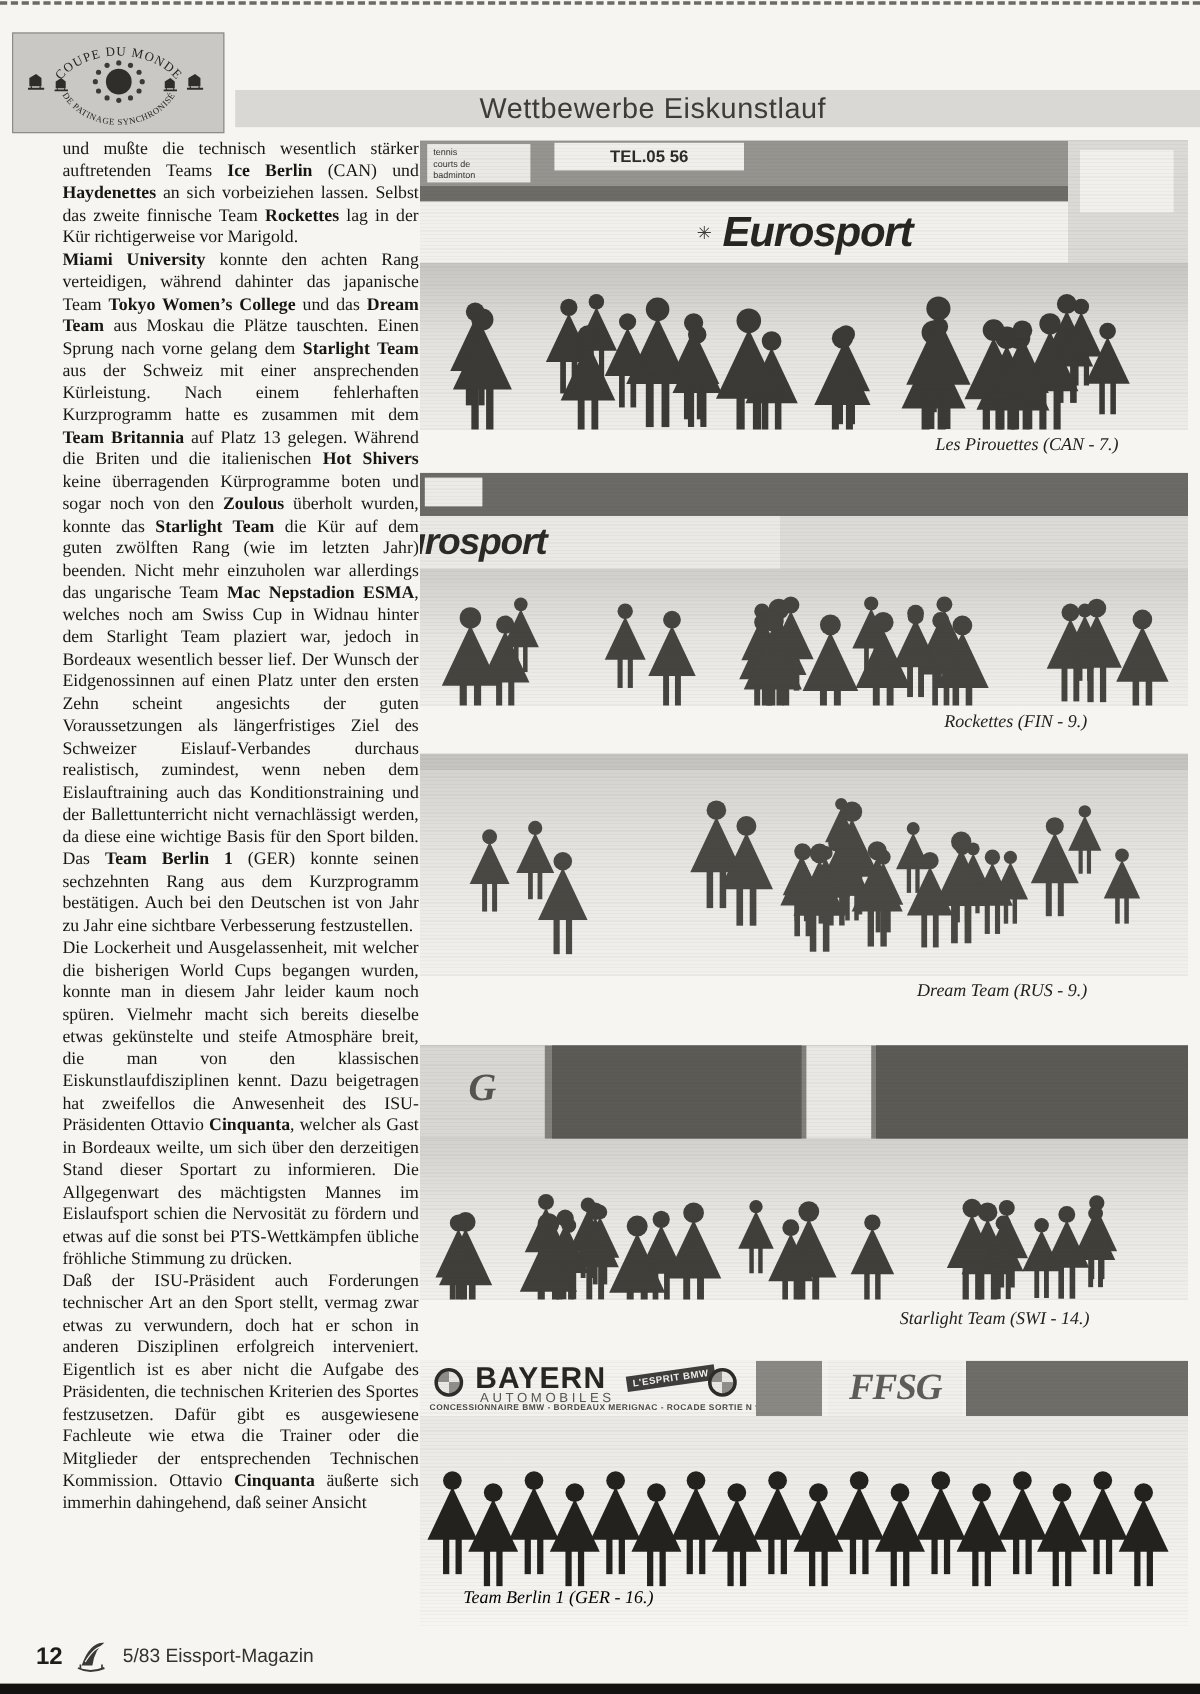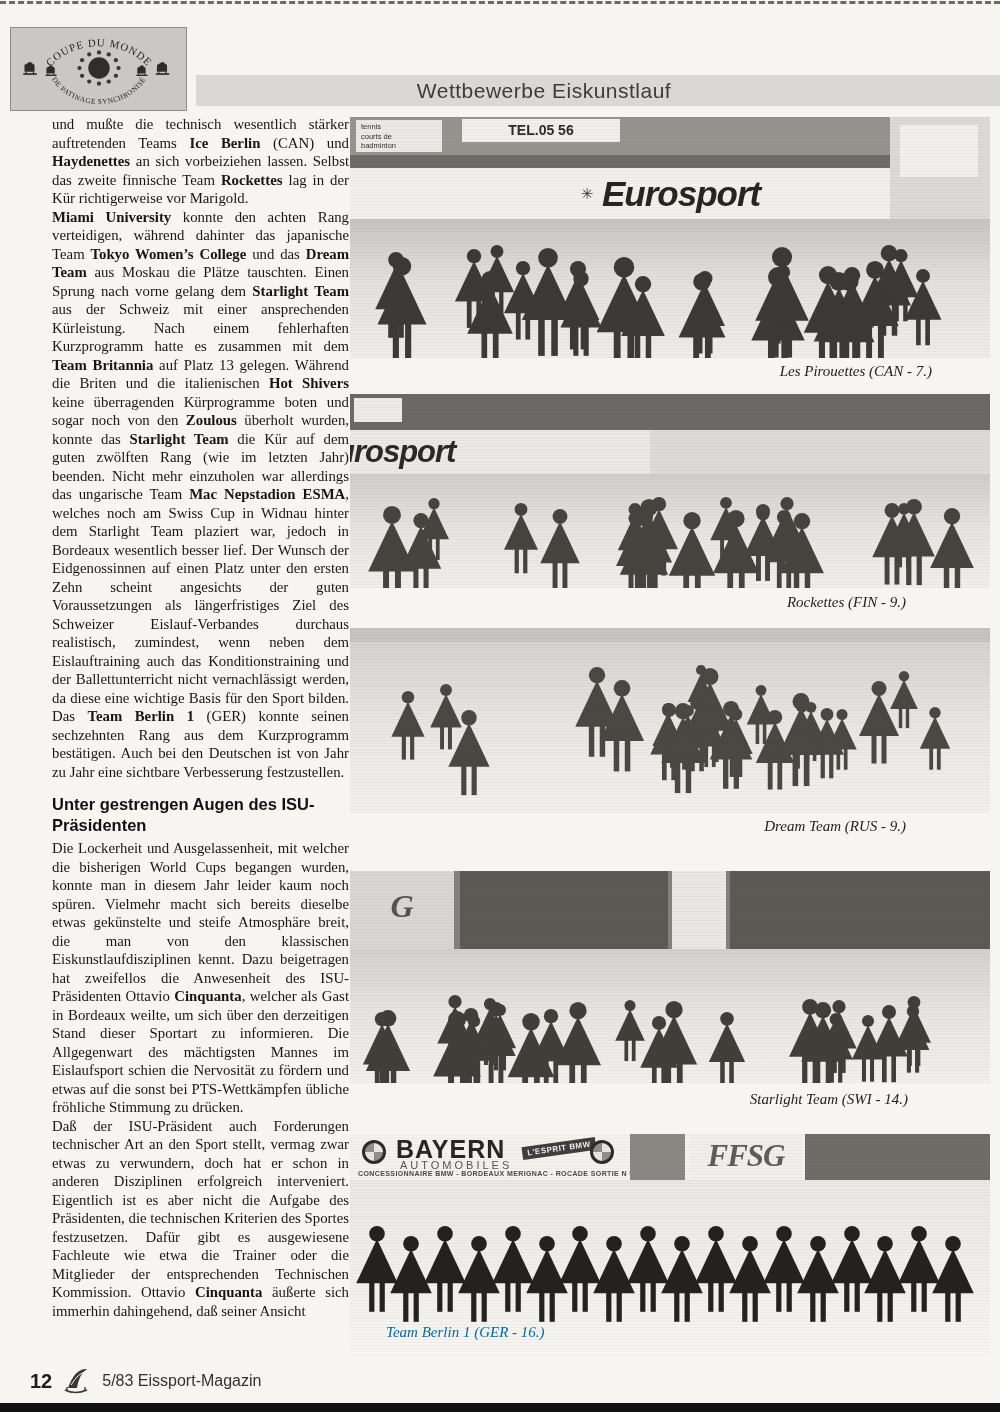--- a/index.html
+++ b/index.html
@@ -13,21 +13,21 @@
   .top-dashes{position:absolute;top:1px;left:0;width:1000px;height:0;border-top:3px dashed #6d6a63;}
   .bottom-bar{position:absolute;top:1403px;left:0;width:1000px;height:9px;background:#121210;}
 
   
   .logo-box{position:absolute;left:10px;top:27px;width:177px;height:84px;background:#c9c8c4;border:1px solid #8e8c86;box-sizing:border-box;}
   .logo-box svg{display:block;width:100%;height:100%;}
 
   
   .header-bar{position:absolute;left:196px;top:75px;width:804px;height:31px;background:#d9d8d4;}
   .header-title{
-    font-family:"Liberation Sans", sans-serif;font-size:21px;color:#3d3c3a;
+    font-family:"Liberation Sans", sans-serif;font-size:24px;color:#3d3c3a;
     text-align:center;line-height:31px;padding-right:108px;letter-spacing:0.5px;
   }
 
   
   .text-col{
     position:absolute;left:52px;top:115px;width:297px;height:1237px;overflow:hidden;
     font-size:14.8px;line-height:18.5px;text-align:justify;hyphens:auto;
   }
   .para{margin:0;}
   .b{font-weight:bold;}
@@ -114,21 +114,21 @@
     font-family:"Liberation Serif",serif;font-style:italic;font-weight:700;font-size:31px;
     color:#5f5d57;text-align:center;line-height:44px;letter-spacing:-1px;}
 
   
   .caption{position:absolute;left:350px;width:640px;font-style:italic;font-size:15px;color:#22221f;
     text-align:right;line-height:20px;}
   .cap1{top:361px;padding-right:58px;box-sizing:border-box;}
   .cap2{top:592px;padding-right:84px;box-sizing:border-box;}
   .cap3{top:816px;padding-right:84px;box-sizing:border-box;}
   .cap4{top:1089px;padding-right:82px;box-sizing:border-box;}
-  .cap-overlay{position:absolute;left:36px;bottom:14px;font-style:italic;font-size:15px;color:#0369a1;z-index:3;text-align:center;}
+  .cap-overlay{position:absolute;left:36px;bottom:14px;font-style:italic;font-size:15px;color:#000000;z-index:3;text-align:center;}
 
   
   .footer{position:absolute;left:30px;top:1366px;display:flex;align-items:center;gap:9px;}
   .page-num{font-family:"Liberation Sans",sans-serif;font-weight:700;font-size:20px;color:#1d1d1b;}
   .footer-icon{width:32px;height:30px;}
   .issue{font-family:"Liberation Sans",sans-serif;font-size:16px;color:#33322f;}
 </style>
 </head>
 <body>
 
@@ -173,21 +173,20 @@
   </svg>
 </div>
 
 <div class="header-bar">
   <div class="header-title">Wettbewerbe Eiskunstlauf</div>
 </div>
 
 <div class="text-col">
   <p class="para"><span>und mußte die technisch wesentlich stärker auftretenden Teams </span><span class="b">Ice Berlin</span><span> (CAN) und </span><span class="b">Haydenettes</span><span> an sich vorbeiziehen lassen. Selbst das zweite finnische Team </span><span class="b">Rockettes</span><span> lag in der Kür richtigerweise vor Marigold.</span></p>
   <p class="para"><span class="b">Miami University</span><span> konnte den achten Rang verteidigen, während dahinter das japanische Team </span><span class="b">Tokyo Women’s College</span><span> und das </span><span class="b">Dream Team</span><span> aus Moskau die Plätze tauschten. Einen Sprung nach vorne gelang dem </span><span class="b">Starlight Team</span><span> aus der Schweiz mit einer ansprechenden Kürleistung. Nach einem fehlerhaften Kurzprogramm hatte es zusammen mit dem </span><span class="b">Team Britannia</span><span> auf Platz 13 gelegen. Während die Briten und die italienischen </span><span class="b">Hot Shivers</span><span> keine überragenden Kürprogramme boten und sogar noch von den </span><span class="b">Zoulous</span><span> überholt wurden, konnte das </span><span class="b">Starlight Team</span><span> die Kür auf dem guten zwölften Rang (wie im letzten Jahr) beenden. Nicht mehr einzuholen war allerdings das ungarische Team </span><span class="b">Mac Nepstadion ESMA</span><span>, welches noch am Swiss Cup in Widnau hinter dem Starlight Team plaziert war, jedoch in Bordeaux wesentlich besser lief. Der Wunsch der Eidgenossinnen auf einen Platz unter den ersten Zehn scheint angesichts der guten Voraussetzungen als längerfristiges Ziel des Schweizer Eislauf-Verbandes durchaus realistisch, zumindest, wenn neben dem Eislauftraining auch das Konditionstraining und der Ballettunterricht nicht vernachlässigt werden, da diese eine wichtige Basis für den Sport bilden. Das </span><span class="b">Team Berlin 1</span><span> (GER) konnte seinen sechzehnten Rang aus dem Kurzprogramm bestätigen. Auch bei den Deutschen ist von Jahr zu Jahr eine sichtbare Verbesserung festzustellen.</span></p>
-  <h2 class="sub-heading">Unter gestrengen Augen des ISU-Präsidenten</h2>
   <p class="para"><span>Die Lockerheit und Ausgelassenheit, mit welcher die bisherigen World Cups begangen wurden, konnte man in diesem Jahr leider kaum noch spüren. Vielmehr macht sich bereits dieselbe etwas gekünstelte und steife Atmosphäre breit, die man von den klassischen Eiskunstlaufdisziplinen kennt. Dazu beigetragen hat zweifellos die Anwesenheit des ISU-Präsidenten Ottavio </span><span class="b">Cinquanta</span><span>, welcher als Gast in Bordeaux weilte, um sich über den derzeitigen Stand dieser Sportart zu informieren. Die Allgegenwart des mächtigsten Mannes im Eislaufsport schien die Nervosität zu fördern und etwas auf die sonst bei PTS-Wettkämpfen übliche fröhliche Stimmung zu drücken.</span></p>
   <p class="para"><span>Daß der ISU-Präsident auch Forderungen technischer Art an den Sport stellt, vermag zwar etwas zu verwundern, doch hat er schon in anderen Disziplinen erfolgreich interveniert. Eigentlich ist es aber nicht die Aufgabe des Präsidenten, die technischen Kriterien des Sportes festzusetzen. Dafür gibt es ausgewiesene Fachleute wie etwa die Trainer oder die Mitglieder der entsprechenden Technischen Kommission. Ottavio </span><span class="b">Cinquanta</span><span> äußerte sich immerhin dahingehend, daß seiner Ansicht</span></p>
 </div>
 
 <figure class="photo ph1" style="margin:0">
   <div class="p1-top">
     <div class="sign-tiny">
       <span>tennis</span>
       <span>courts de</span>
       <span>badminton</span>

